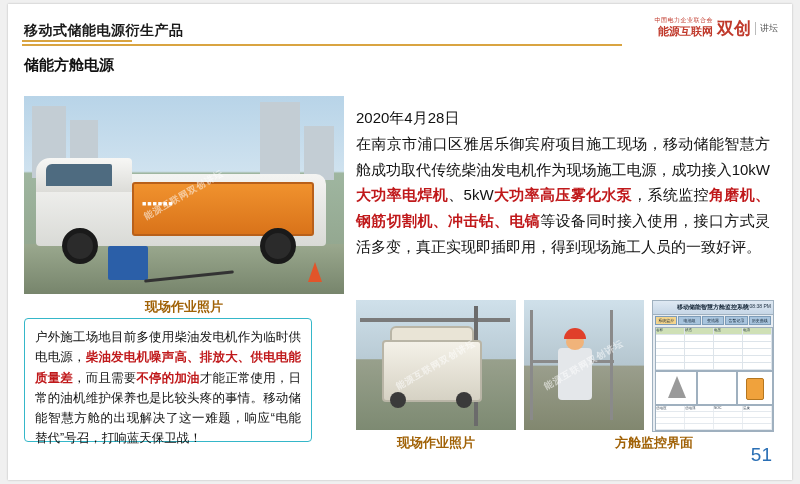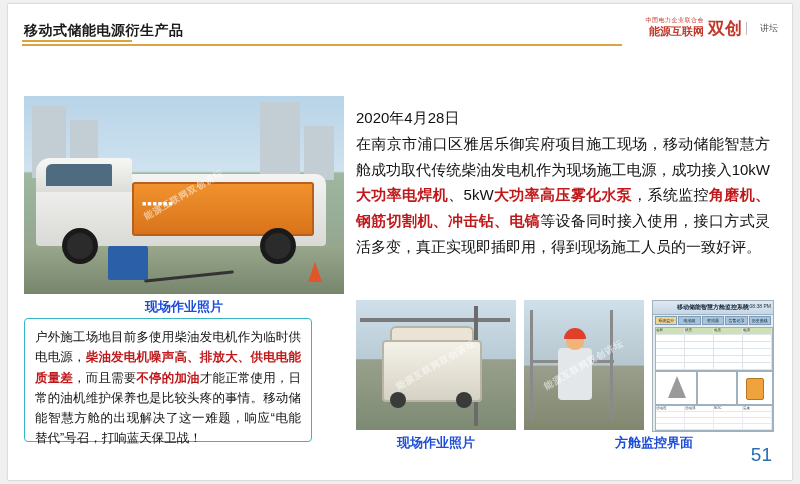--- a/index.html
+++ b/index.html
@@ -34,21 +34,21 @@
     display:flex;align-items:center;justify-content:flex-end;gap:4px;
   }
   .logo-sm{
     font-size:6px;color:#c0392b;line-height:1.15;text-align:center;
     letter-spacing:.5px;
   }
   .logo-main{
     font-size:17px;font-weight:bold;color:#c0392b;letter-spacing:0px;
   }
   .logo-sub{
-    font-size:9px;color:#555;border-left:1px solid #bbb;padding-left:13px;
+    font-size:9px;color:#555;border-left:1px solid #bbb;padding-left:4px;
   }
 
   .sec-title{
     position:absolute;left:16px;top:52px;
     font-size:15px;font-weight:bold;color:#111;
   }
 
   
   .photo{position:absolute;overflow:hidden;background:#8fa3b0;}
   .photo .wm{
@@ -107,21 +107,21 @@
   .body-text{
     position:absolute;left:348px;top:101px;width:414px;
     font-size:15px;line-height:1.72;color:#111;
     text-align:justify;
   }
   .body-text .ln{display:block;}
   .red{color:#c0191b;font-weight:bold;}
 
   
   .caption{
-    position:absolute;font-size:13px;font-weight:bold;color:#1d4ed8;
+    position:absolute;font-size:13px;font-weight:bold;color:#a16207;
     text-align:center;
   }
   #cap-van{left:16px;top:294px;width:320px;}
   #cap-gen{left:348px;top:430px;width:160px;}
   #cap-ui{left:530px;top:430px;width:232px;}
 
   .note-box{
     position:absolute;left:16px;top:314px;width:288px;height:124px;
     border:1px solid #35b7c9;border-radius:4px;background:#fff;
     padding:8px 10px;box-sizing:border-box;
@@ -167,20 +167,21 @@
 
   <div class="logo">
     <div style="text-align:right;">
       <div class="logo-sm">中国电力企业联合会</div>
       <div class="logo-main" style="font-size:11px;">能源互联网</div>
     </div>
     <div class="logo-main">双创</div>
     <div class="logo-sub">讲坛</div>
   </div>
 
+  <div class="sec-title">储能方舱电源</div>
 
   <div class="photo" id="photo-van">
     <div class="van-sky-bldg" style="left:8px;top:10px;width:34px;height:72px;"></div>
     <div class="van-sky-bldg" style="left:46px;top:24px;width:28px;height:58px;"></div>
     <div class="van-sky-bldg" style="left:236px;top:6px;width:40px;height:78px;"></div>
     <div class="van-sky-bldg" style="left:280px;top:30px;width:30px;height:54px;"></div>
     <div class="van-ground"></div>
     <div class="van-body"></div>
     <div class="van-cab"></div>
     <div class="van-win"></div>

